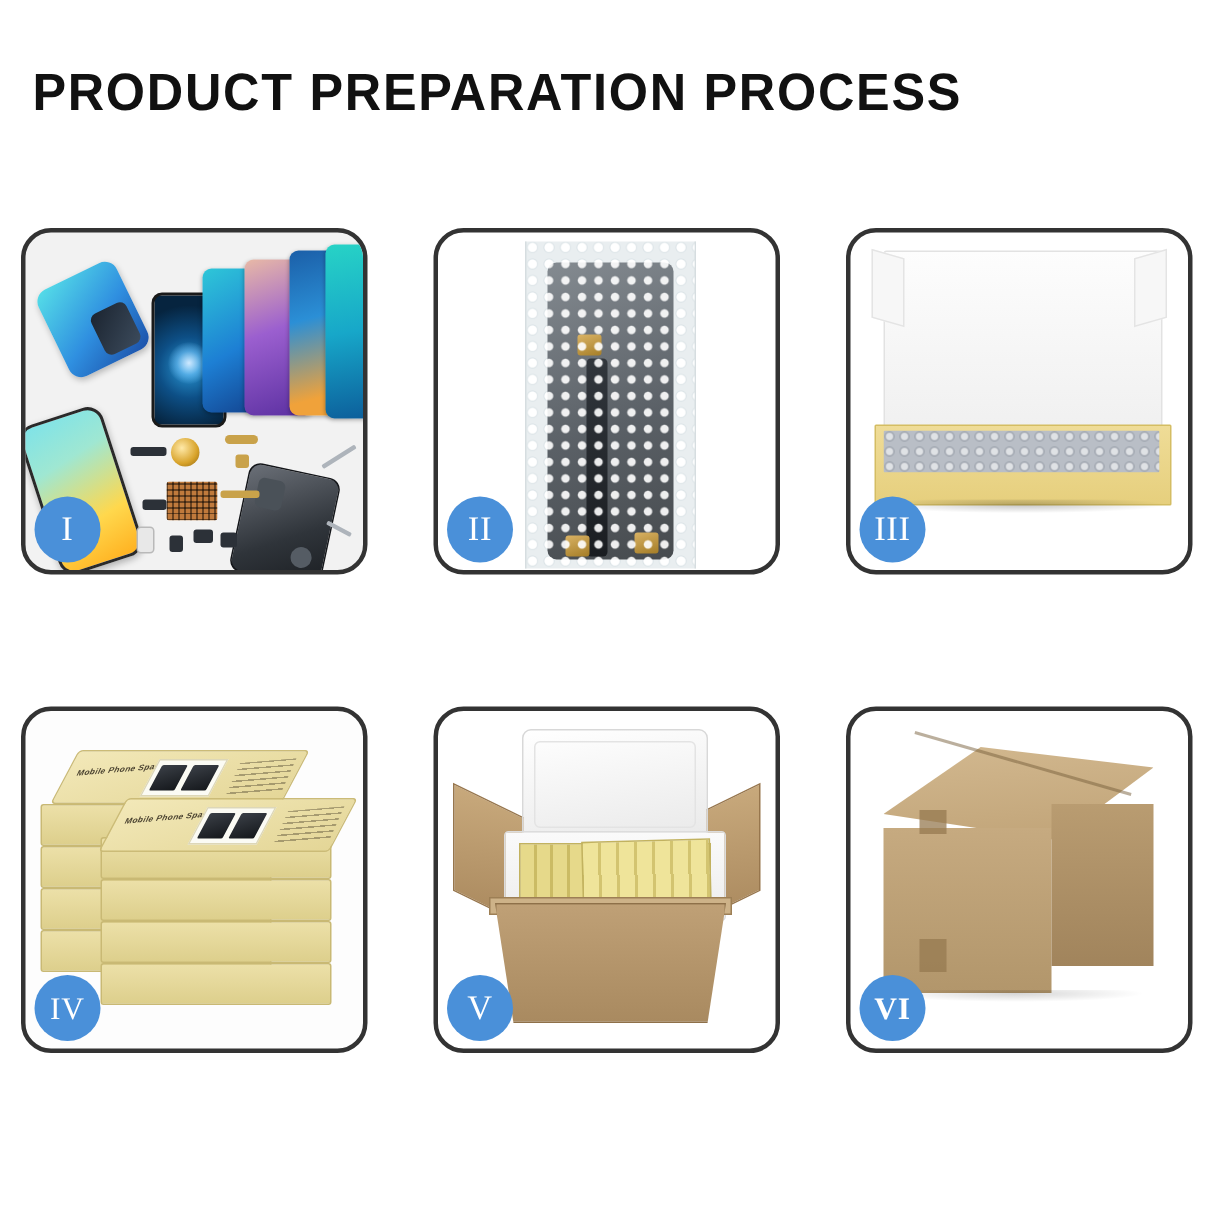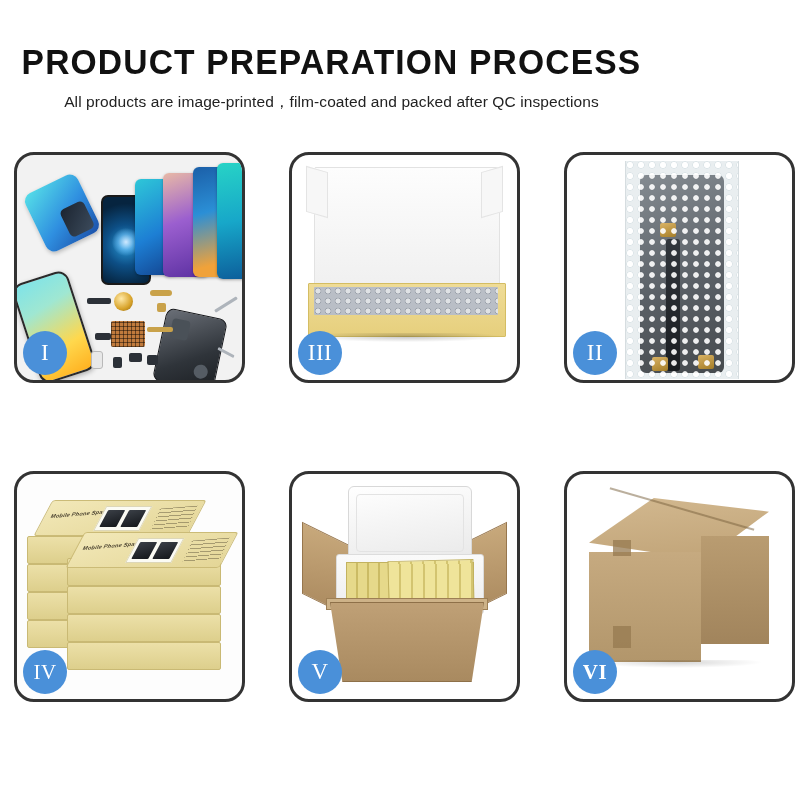--- a/index.html
+++ b/index.html
@@ -298,21 +298,20 @@
     background:radial-gradient(ellipse at 50% 30%,rgba(0,0,0,.16),transparent 70%);
   }
 </style>
 </head>
 <body>
 
 <div class="page">
 
   <div class="header">
     <div class="title">PRODUCT PREPARATION PROCESS</div>
-    <div class="subtitle">All products are image-printed，film-coated and packed after QC inspections</div>
   </div>
 
   <div class="grid">
 
     <div class="panel p1">
       <div class="stage">
         <div class="filmA"></div>
         <div class="glass"></div>
         <div class="scr fan1"></div>
         <div class="scr fan2"></div>
@@ -330,46 +329,46 @@
         <div class="flex" style="left:133px;top:135px;width:22px;height:6px;border-radius:3px;"></div>
         <div class="flex" style="left:140px;top:148px;width:9px;height:9px;border-radius:2px;"></div>
         <div class="flex" style="left:130px;top:172px;width:26px;height:5px;"></div>
         <div class="ftip" style="left:74px;top:196px;width:10px;height:16px;"></div>
         <div class="tool" style="left:196px;top:148px;width:26px;height:3px;transform:rotate(-32deg);"></div>
         <div class="tool" style="left:200px;top:196px;width:18px;height:3px;transform:rotate(28deg);"></div>
       </div>
       <div class="badge">I</div>
     </div>
 
-    <div class="panel p3">
-      <div class="stage">
-        <div class="lid3"></div>
-        <div class="lidflapL"></div>
-        <div class="lidflapR"></div>
-        <div class="boxbody3"></div>
-        <div class="boxinner3"></div>
-        <div class="shadow3"></div>
-      </div>
-      <div class="badge">III</div>
-    </div>
-
     <div class="panel p2">
       <div class="stage">
         <div class="bubblewrap">
           <div class="wrapscreen"></div>
           <div class="flexcable"></div>
           <div class="conn" style="left:34px;top:62px;"></div>
           <div class="conn" style="left:26px;top:196px;"></div>
           <div class="conn" style="left:72px;top:194px;"></div>
           <div class="bubbleglare"></div>
         </div>
       </div>
       <div class="badge">II</div>
     </div>
 
+    <div class="panel p3">
+      <div class="stage">
+        <div class="lid3"></div>
+        <div class="lidflapL"></div>
+        <div class="lidflapR"></div>
+        <div class="boxbody3"></div>
+        <div class="boxinner3"></div>
+        <div class="shadow3"></div>
+      </div>
+      <div class="badge">III</div>
+    </div>
+
     <div class="panel p4">
       <div class="stage">
         <div class="stack">
           <div class="kbox" style="left:4px;top:44px;"></div>
           <div class="kbox" style="left:4px;top:72px;"></div>
           <div class="kbox" style="left:4px;top:100px;"></div>
           <div class="kbox" style="left:4px;top:128px;"></div>
 
           <div class="klid" style="left:20px;top:8px;">
             <span class="klabel">Mobile Phone Spare Parts</span>

